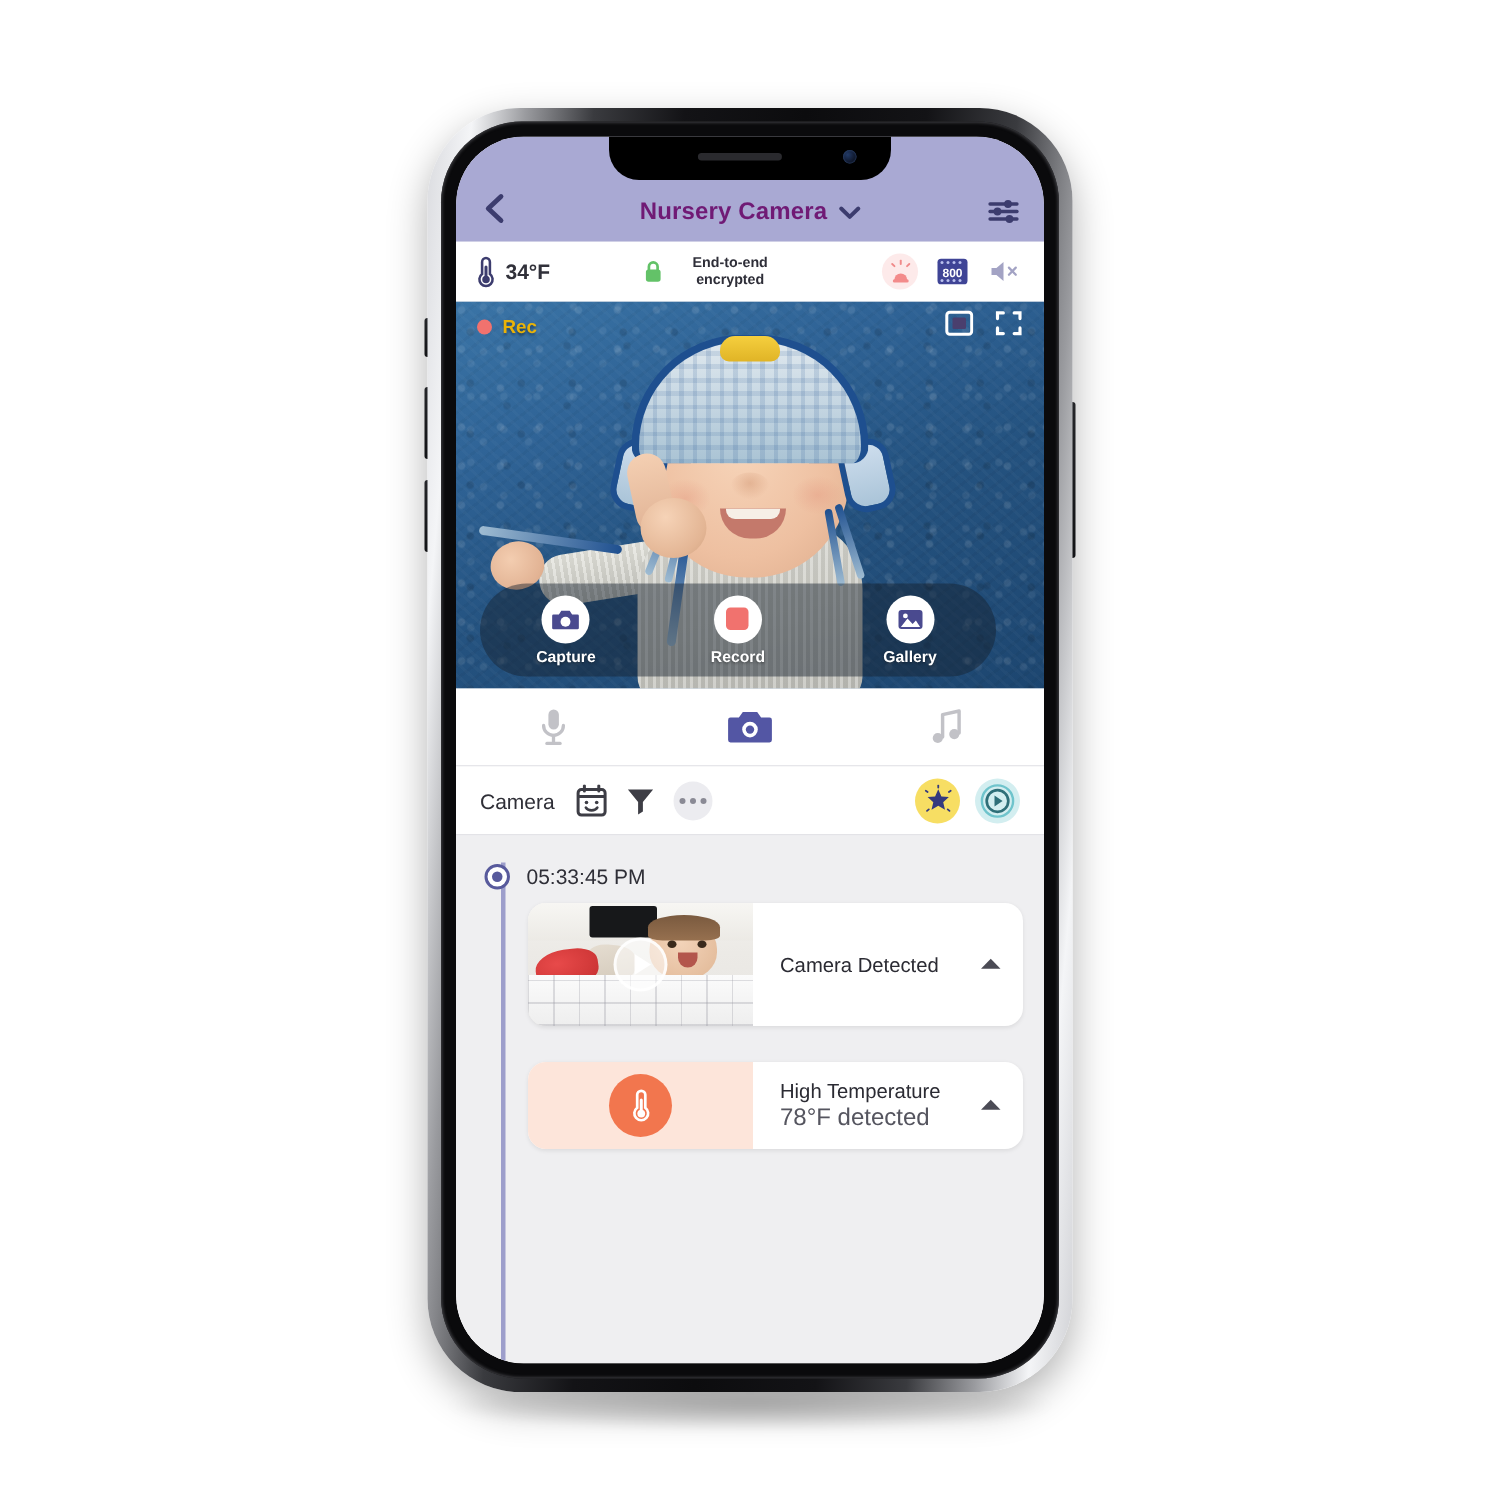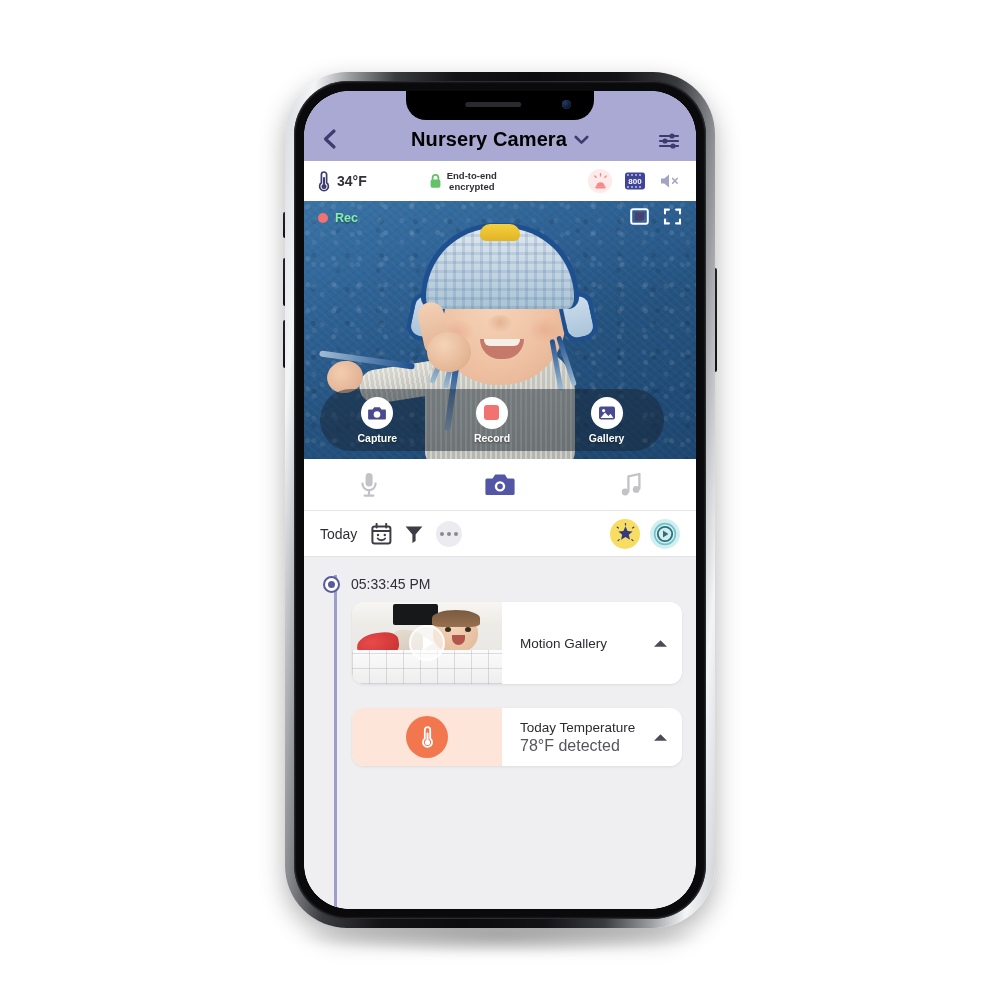--- a/index.html
+++ b/index.html
@@ -77,32 +77,32 @@
   .btn-power { left: 713px; top: 268px; width: 4px;  height: 104px; }
 
   
   .app-header {
     position: relative; z-index: 5;
     height: 70px; background: #a9a9d3;
     display: flex; align-items: flex-end; padding: 0 16px 10px 16px;
   }
   .hdr-back { width: 44px; display: flex; align-items: center; justify-content: flex-start; cursor: pointer; }
   .hdr-title-wrap { flex: 1; display: flex; align-items: center; justify-content: center; gap: 7px; }
-  .hdr-title { color: #000000; font-size: 20px; font-weight: bold; letter-spacing: .1px; }
+  .hdr-title { color: #701a75; font-size: 16px; font-weight: bold; letter-spacing: .1px; }
   .hdr-settings { width: 44px; display: flex; align-items: center; justify-content: flex-end; cursor: pointer; }
 
   
   .status-strip {
     position: relative; z-index: 4;
     height: 40px; background: #ffffff;
     display: flex; align-items: center; padding: 0 14px;
   }
   .st-temp { display: flex; align-items: center; gap: 7px; }
   .st-temp-val { font-size: 14px; color: #31313a; font-weight: bold; }
-  .st-enc { display: flex; align-items: center; gap: 5px; margin-left: 62px; }
+  .st-enc { display: flex; align-items: center; gap: 20px; margin-left: 62px; }
   .st-enc-txt { font-size: 9.5px; line-height: 11.5px; color: #2e2e38; font-weight: bold; text-align: center; }
   .st-right { margin-left: auto; display: flex; align-items: flex-start; gap: 11px; }
   .st-ic { width: 24px; height: 24px; display: flex; align-items: center; justify-content: center; cursor: pointer; }
   .alarm-badge { width: 24px; height: 24px; border-radius: 50%; background: #fdeaea; display: flex; align-items: center; justify-content: center; }
 
   
   .video {
     position: relative; z-index: 3;
     height: 258px; overflow: hidden;
     background: #2d5d8e;
@@ -209,21 +209,21 @@
   .t4 { right: 76px; bottom: 68px; transform: rotate(-10deg); }
   .string-l { position: absolute; left: -46px; bottom: 96px; width: 96px; height: 6px; border-radius: 4px;
     background: linear-gradient(90deg,#9fbcd2,#1e4f8f); transform: rotate(8deg); }
   .string-c { position: absolute; left: 84px; bottom: 28px; width: 6px; height: 70px; border-radius: 4px;
     background: linear-gradient(180deg,#1e4f8f,#9fbcd2); transform: rotate(8deg); }
 
   
   .vid-top { position: absolute; left: 0; right: 0; top: 0; height: 34px; display: flex; align-items: center; padding: 0 14px; z-index: 10; }
   .rec-wrap { display: flex; align-items: center; gap: 7px; }
   .rec-dot { width: 10px; height: 10px; border-radius: 50%; background: #f1726e; }
-  .rec-txt { color: #86efac; font-size: 12.5px; font-weight: bold; text-shadow: 0 1px 2px rgba(0,0,0,.4); }
+  .rec-txt { color: #eab308; font-size: 12.5px; font-weight: bold; text-shadow: 0 1px 2px rgba(0,0,0,.4); }
   .vid-top-right { margin-left: auto; display: flex; align-items: center; gap: 14px; }
   .vid-ic { cursor: pointer; }
 
   
   .vid-pill {
     position: absolute; left: 16px; right: 32px; bottom: 8px; height: 62px;
     background: rgba(22,32,45,.46); border-radius: 31px;
     display: flex; align-items: center; justify-content: space-around; z-index: 10;
   }
   .vc { display: flex; flex-direction: column; align-items: center; gap: 3px; cursor: pointer; width: 74px; }
@@ -533,21 +533,21 @@
             <div class="mode-tab">
               <svg width="24" height="26" viewBox="0 0 24 26">
                 <path d="M9.4 19.4 V4.4 L20.4 2 v14.6" fill="none" stroke="#c2c2c7" stroke-width="2.3" stroke-linecap="round" stroke-linejoin="round"></path>
                 <circle cx="6.2" cy="20" r="3.4" fill="#c2c2c7"></circle>
                 <circle cx="17.2" cy="17.4" r="3.4" fill="#c2c2c7"></circle>
               </svg>
             </div>
           </div>
 
           <div class="filter-bar">
-            <span class="f-today">Today</span>
+            <span class="f-today">Camera</span>
             <div class="f-ic">
               <svg width="21" height="22" viewBox="0 0 21 22">
                 <rect x="1.4" y="3.4" width="18" height="17" rx="2.2" fill="none" stroke="#3d3d45" stroke-width="2"></rect>
                 <line x1="1.4" y1="8" x2="19.4" y2="8" stroke="#3d3d45" stroke-width="2"></line>
                 <line x1="5.6" y1="0.9" x2="5.6" y2="4.4" stroke="#3d3d45" stroke-width="2" stroke-linecap="round"></line>
                 <line x1="15.2" y1="0.9" x2="15.2" y2="4.4" stroke="#3d3d45" stroke-width="2" stroke-linecap="round"></line>
                 <circle cx="7" cy="12" r="1.2" fill="#3d3d45"></circle>
                 <circle cx="13.8" cy="12" r="1.2" fill="#3d3d45"></circle>
                 <path d="M6.6 15.4 a4.2 3.2 0 0 0 7.6 0" fill="none" stroke="#3d3d45" stroke-width="1.8" stroke-linecap="round"></path>
               </svg>
@@ -605,21 +605,21 @@
                   <div class="th-baby-head"></div>
                   <div class="th-baby-hair"></div>
                   <div class="th-eye" style="right:34%;top:31%"></div>
                   <div class="th-eye" style="right:21%;top:31%"></div>
                   <div class="th-mouth"></div>
                   <div class="th-duvet"></div>
                   <div class="th-play"></div>
                 </div>
                 <div class="ev-body">
                   <div class="ev-txt-wrap">
-                    <span class="ev-title">Motion Gallery</span>
+                    <span class="ev-title">Camera Detected</span>
                   </div>
                   <div class="ev-caret">
                     <svg width="15" height="9" viewBox="0 0 15 9">
                       <path d="M7.5 1.2 L14 7.8 H1 z" fill="#4b4b55"></path>
                     </svg>
                   </div>
                 </div>
               </div>
             </div>
 
@@ -629,21 +629,21 @@
                   <div class="circ-ic circ-temp">
                     <svg width="13" height="24" viewBox="0 0 13 24">
                       <path d="M6.5 2.2 a2.7 2.7 0 0 1 2.7 2.7 v8.6 a4.6 4.6 0 1 1 -5.4 0 V4.9 A2.7 2.7 0 0 1 6.5 2.2 z" fill="none" stroke="#fff" stroke-width="1.8"></path>
                       <circle cx="6.5" cy="17.4" r="2.6" fill="#fff"></circle>
                       <rect x="5.5" y="7.4" width="2" height="8.6" rx="1" fill="#fff"></rect>
                     </svg>
                   </div>
                 </div>
                 <div class="ev-body">
                   <div class="ev-txt-wrap">
-                    <span class="ev-title">Today Temperature</span>
+                    <span class="ev-title">High Temperature</span>
                     <span class="ev-sub">78°F  detected</span>
                   </div>
                   <div class="ev-caret">
                     <svg width="15" height="9" viewBox="0 0 15 9">
                       <path d="M7.5 1.2 L14 7.8 H1 z" fill="#4b4b55"></path>
                     </svg>
                   </div>
                 </div>
               </div>
             </div>

